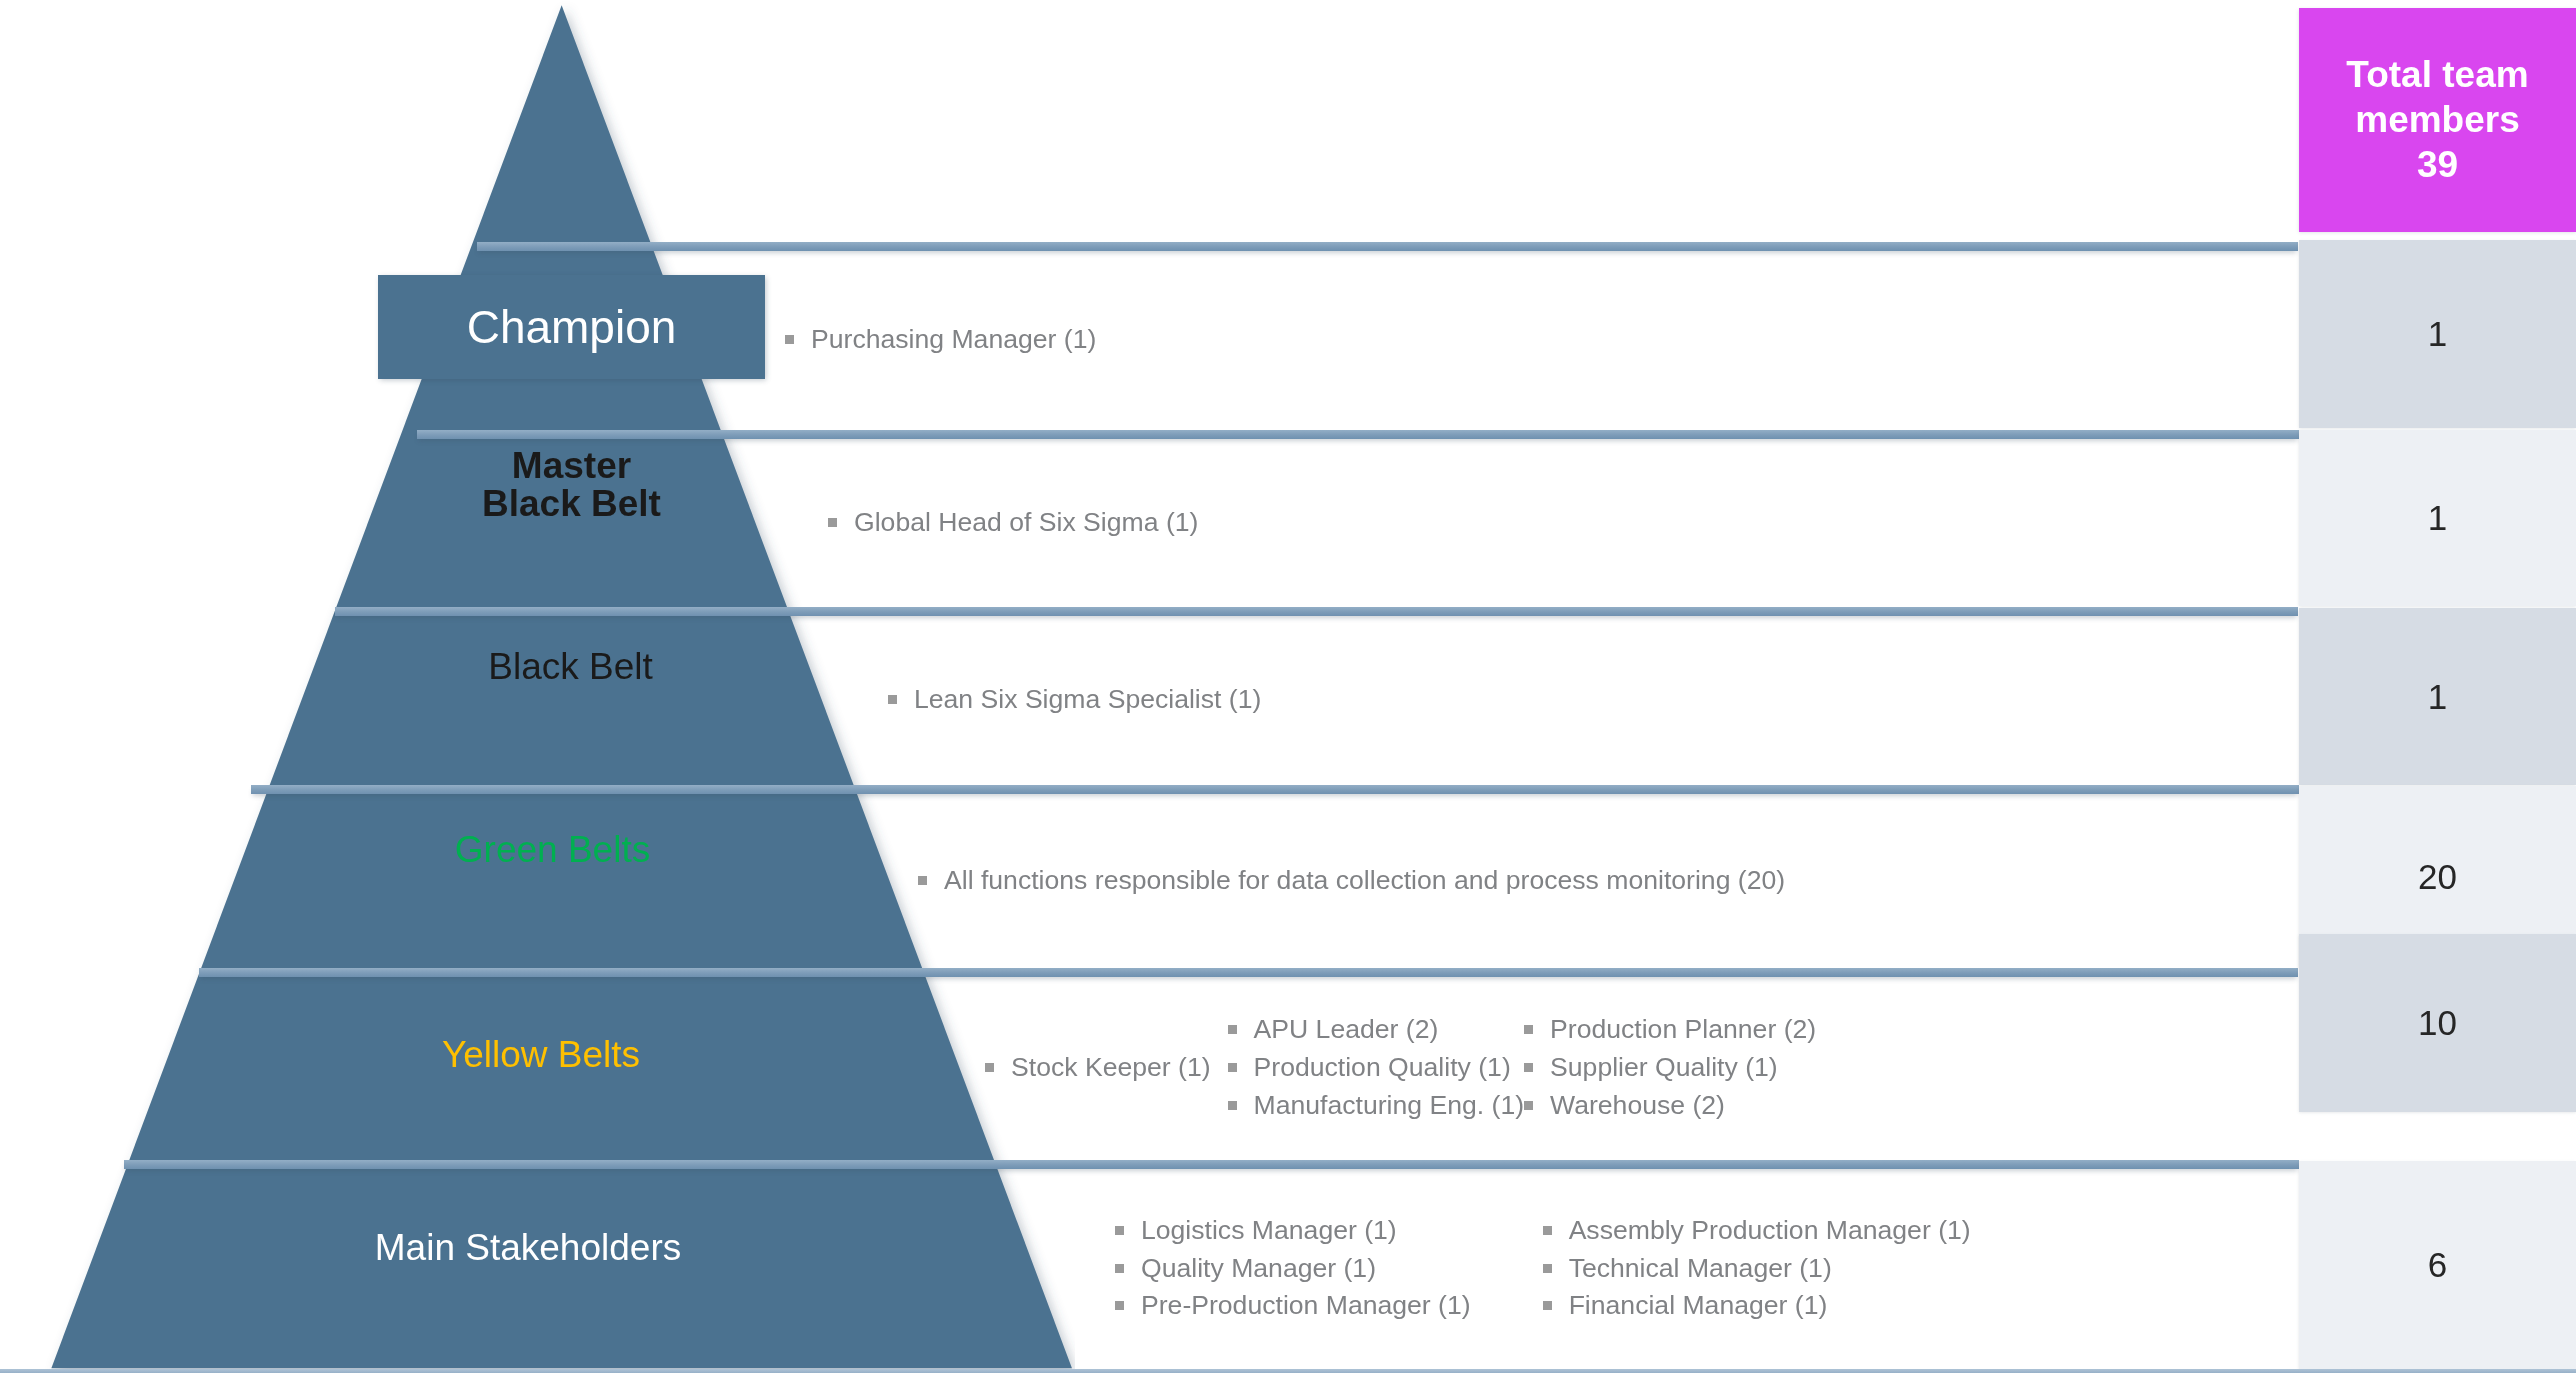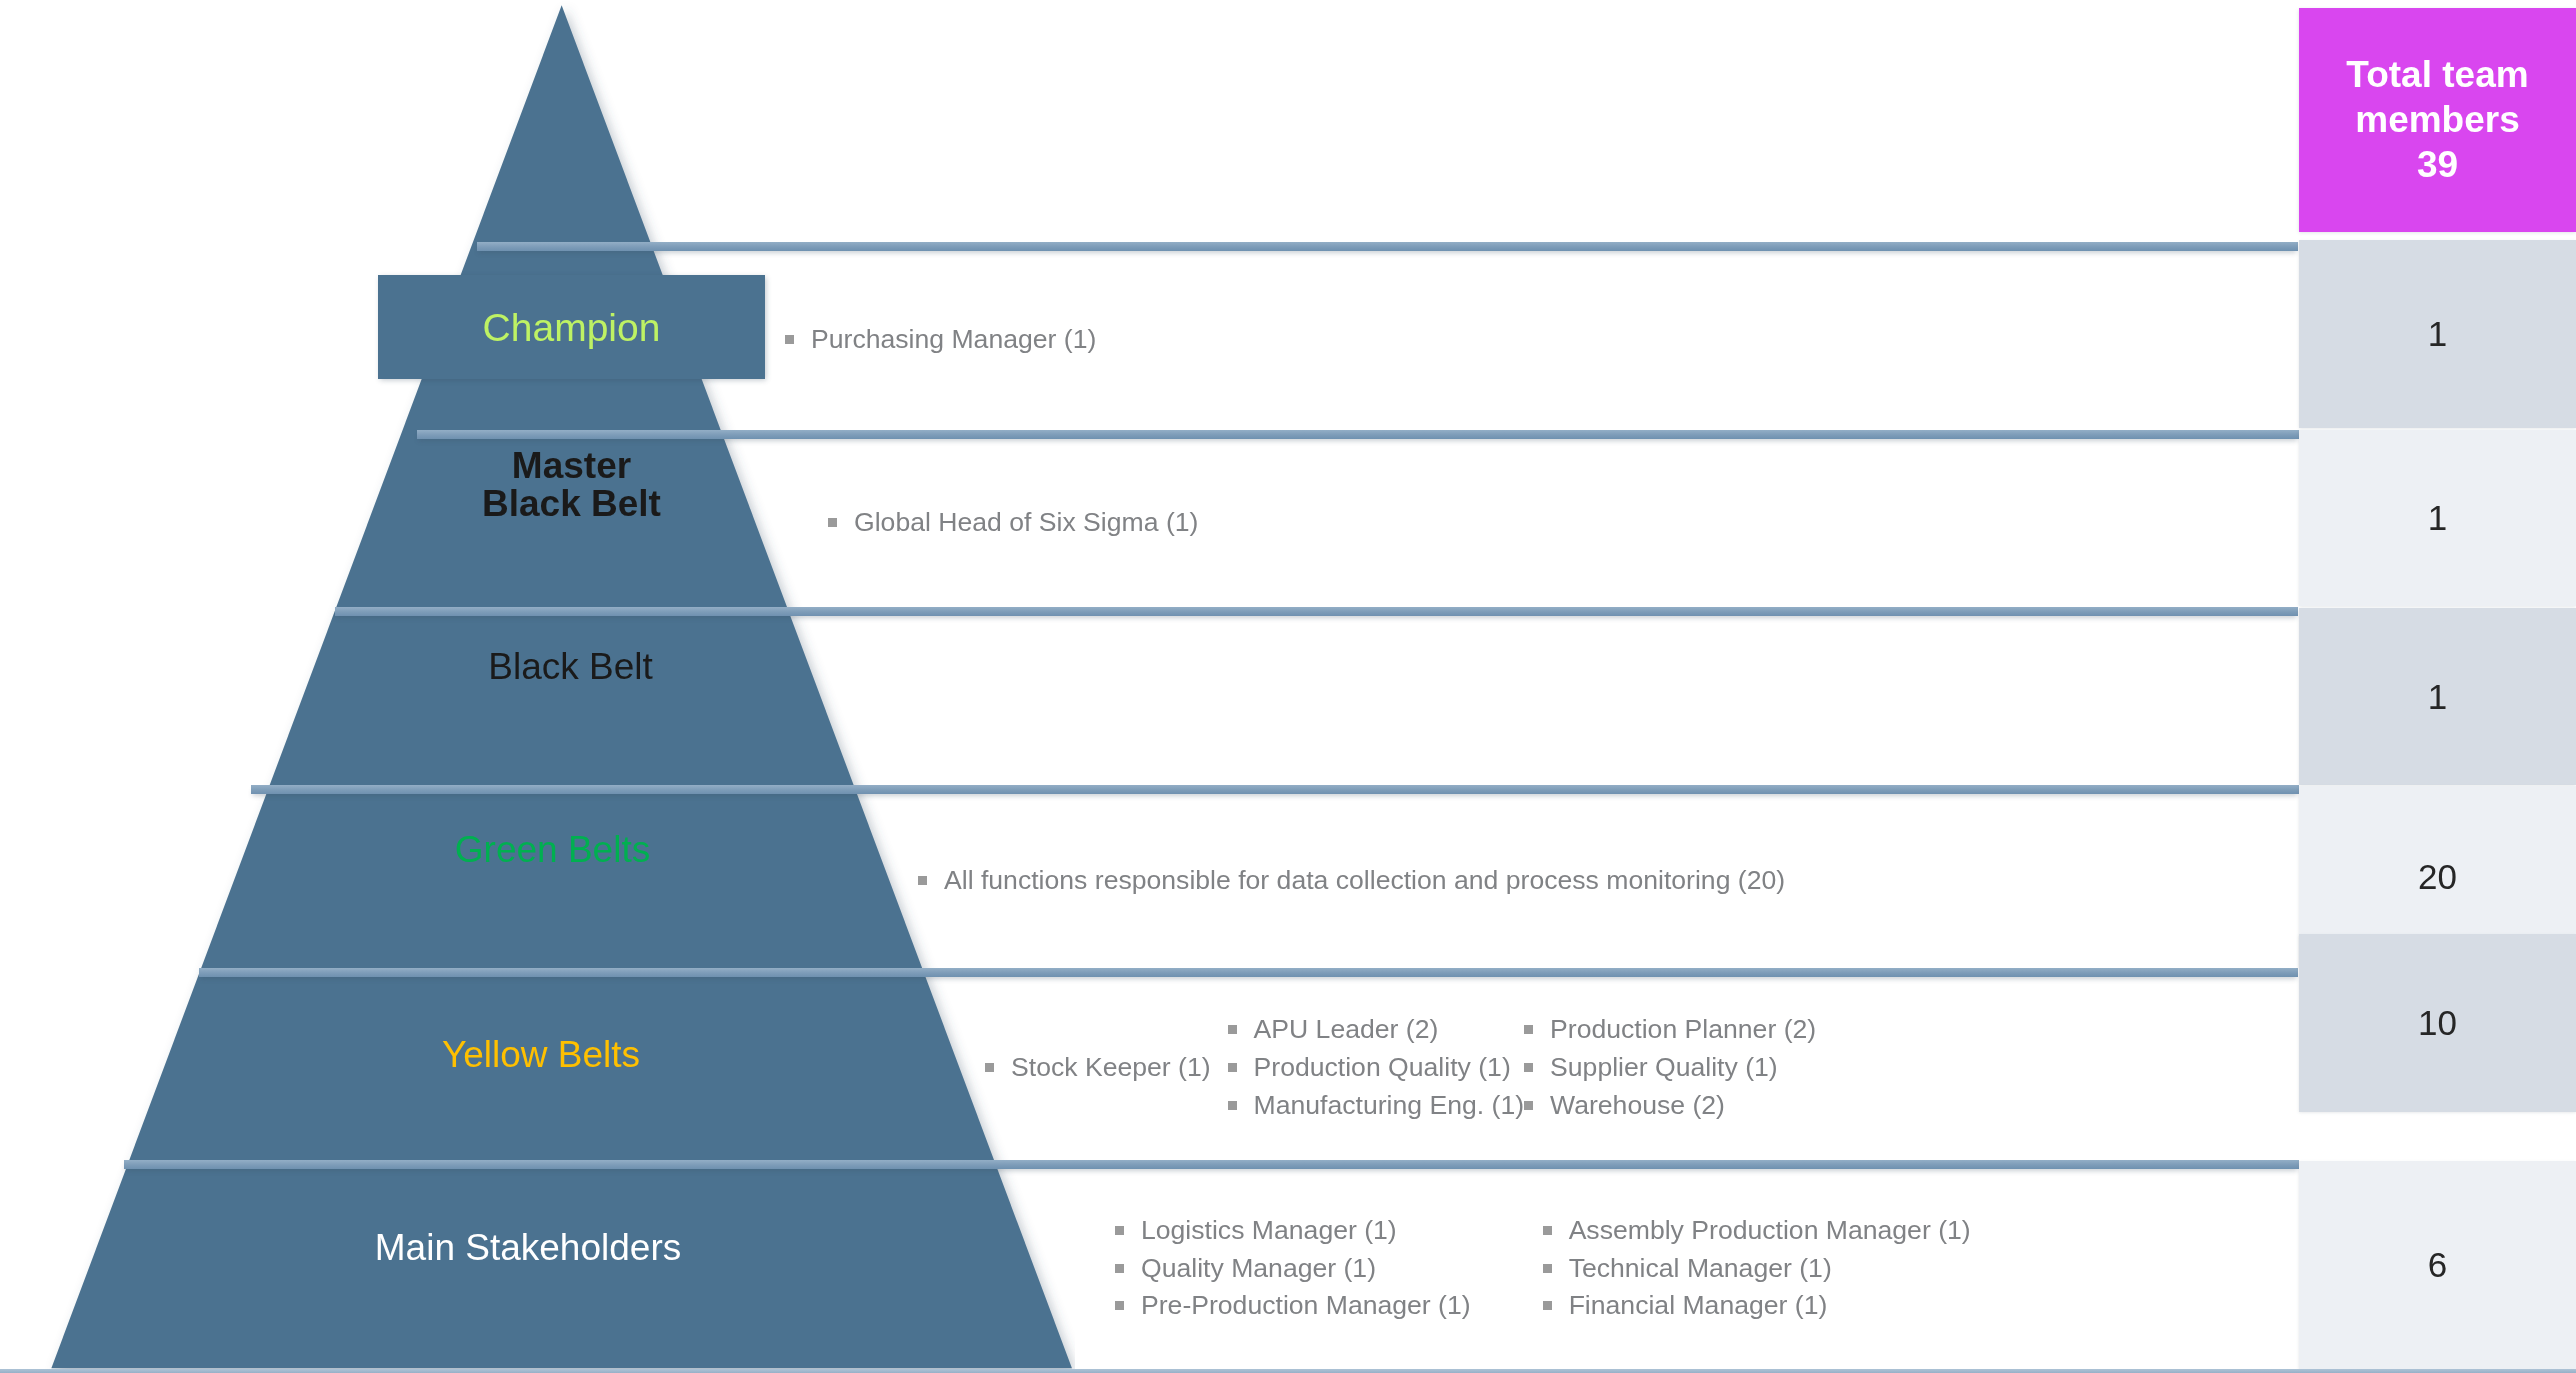--- a/index.html
+++ b/index.html
@@ -50,22 +50,22 @@
     width: 387px;
     height: 104px;
     background: #4b7290;
     z-index: 6;
     box-shadow: 1.8px 2.4px 5.4px rgba(50,70,90,0.30);
     display: flex;
     align-items: center;
     justify-content: center;
   }
   .champion-band .lvl-label {
-    color: #bef264;
-    font-size: 39px;
+    color: #ffffff;
+    font-size: 46px;
     line-height: 1;
     white-space: nowrap;
   }
 
   
   .lvl-label-abs {
     position: absolute;
     z-index: 7;
     text-align: center;
     line-height: 1.03;
@@ -210,20 +210,28 @@
 
     <div class="row-content" style="left:828px; top:438px; width:1468px; height:169px;">
       <div class="bullet-col">
         <div class="bullet-line">
           <span class="bullet-mark"></span>
           <span>Global Head of Six Sigma (1)</span>
         </div>
       </div>
     </div>
 
+    <div class="row-content" style="left:888px; top:615px; width:1408px; height:170px;">
+      <div class="bullet-col">
+        <div class="bullet-line">
+          <span class="bullet-mark"></span>
+          <span>Lean Six Sigma Specialist (1)</span>
+        </div>
+      </div>
+    </div>
 
     <div class="row-content" style="left:918px; top:794px; width:1377px; height:174px;">
       <div class="bullet-col">
         <div class="bullet-line">
           <span class="bullet-mark"></span>
           <span>All functions responsible for data collection and process monitoring (20)</span>
         </div>
       </div>
     </div>
 

